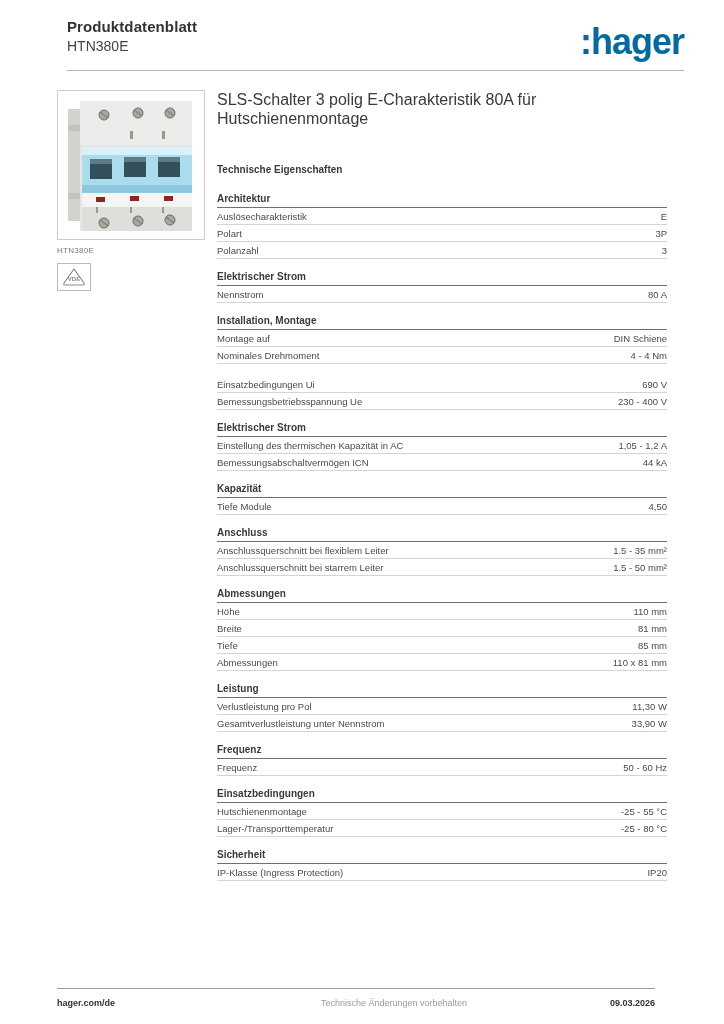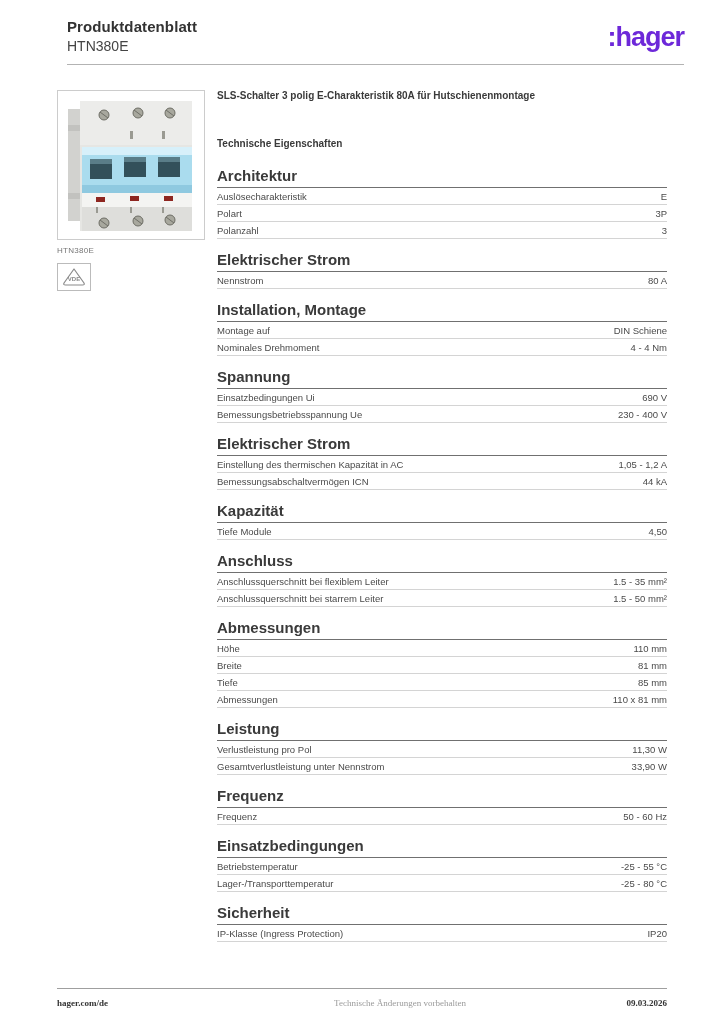--- a/index.html
+++ b/index.html
@@ -36,23 +36,23 @@
     font-weight: bold;
     color: #333333;
     letter-spacing: 0.1px;
   }
   .product-code {
     font-size: 14px;
     color: #444444;
     margin-top: 3px;
   }
   .brand-logo {
-    font-size: 27px;
-    font-weight: bold;
-    color: #6d28d9;
+    font-size: 36px;
+    font-weight: bold;
+    color: #0369a1;
     letter-spacing: -1px;
     line-height: 1;
     margin-top: 6px;
   }
   .header-rule {
     border: none;
     border-top: 1px solid #b3b3b3;
     margin-top: 10px;
   }
 
@@ -86,35 +86,35 @@
     height: 28px;
     border: 1px solid #bbbbbb;
     margin-top: 8px;
     display: flex;
     align-items: center;
     justify-content: center;
   }
 
   .right-col { flex: 1; min-width: 0; }
   .product-title {
-    font-size: 10px;
-    font-weight: bold;
+    font-size: 16px;
+    font-weight: normal;
     color: #3a3a3a;
     line-height: 1.2;
   }
   .tech-heading {
     font-size: 10px;
     font-weight: bold;
     color: #3a3a3a;
     margin-top: 36px;
   }
   .sections { margin-top: 18px; }
   .spec-section { margin-bottom: 12px; }
   .section-heading {
-    font-size: 15px;
+    font-size: 10px;
     font-weight: bold;
     color: #3a3a3a;
     padding-bottom: 3px;
     border-bottom: 1px solid #707070;
   }
   .spec-row {
     display: flex;
     justify-content: space-between;
     align-items: baseline;
     border-bottom: 1px solid #d4d4d4;
@@ -129,23 +129,22 @@
     font-size: 9.5px;
     color: #4a4a4a;
     text-align: right;
     white-space: nowrap;
   }
 
   
   .footer {
     position: absolute;
     left: 57px;
-    right: 57px;
+    right: 69px;
     bottom: 16px;
-    font-family: Liberation Serif, serif;
   }
   .footer-rule {
     border: none;
     border-top: 1px solid #9f9f9f;
   }
   .footer-row {
     display: flex;
     justify-content: space-between;
     align-items: baseline;
     margin-top: 9px;
@@ -295,21 +294,20 @@
   </div>
 
   <div class="spec-row">
     <span class="spec-label">Nominales Drehmoment</span>
     <span class="spec-value">4 - 4 Nm</span>
   </div>
 </div>
   </div>
 
   <div class="spec-section">
-    <div class="section-heading">Spannung</div>
     <div>
   <div class="spec-row">
     <span class="spec-label">Einsatzbedingungen Ui</span>
     <span class="spec-value">690 V</span>
   </div>
 
   <div class="spec-row">
     <span class="spec-label">Bemessungsbetriebsspannung Ue</span>
     <span class="spec-value">230 - 400 V</span>
   </div>
@@ -403,21 +401,21 @@
     <span class="spec-label">Frequenz</span>
     <span class="spec-value">50 - 60 Hz</span>
   </div>
 </div>
   </div>
 
   <div class="spec-section">
     <div class="section-heading">Einsatzbedingungen</div>
     <div>
   <div class="spec-row">
-    <span class="spec-label">Betriebstemperatur</span>
+    <span class="spec-label">Hutschienenmontage</span>
     <span class="spec-value">-25 - 55 °C</span>
   </div>
 
   <div class="spec-row">
     <span class="spec-label">Lager-/Transporttemperatur</span>
     <span class="spec-value">-25 - 80 °C</span>
   </div>
 </div>
   </div>
 

